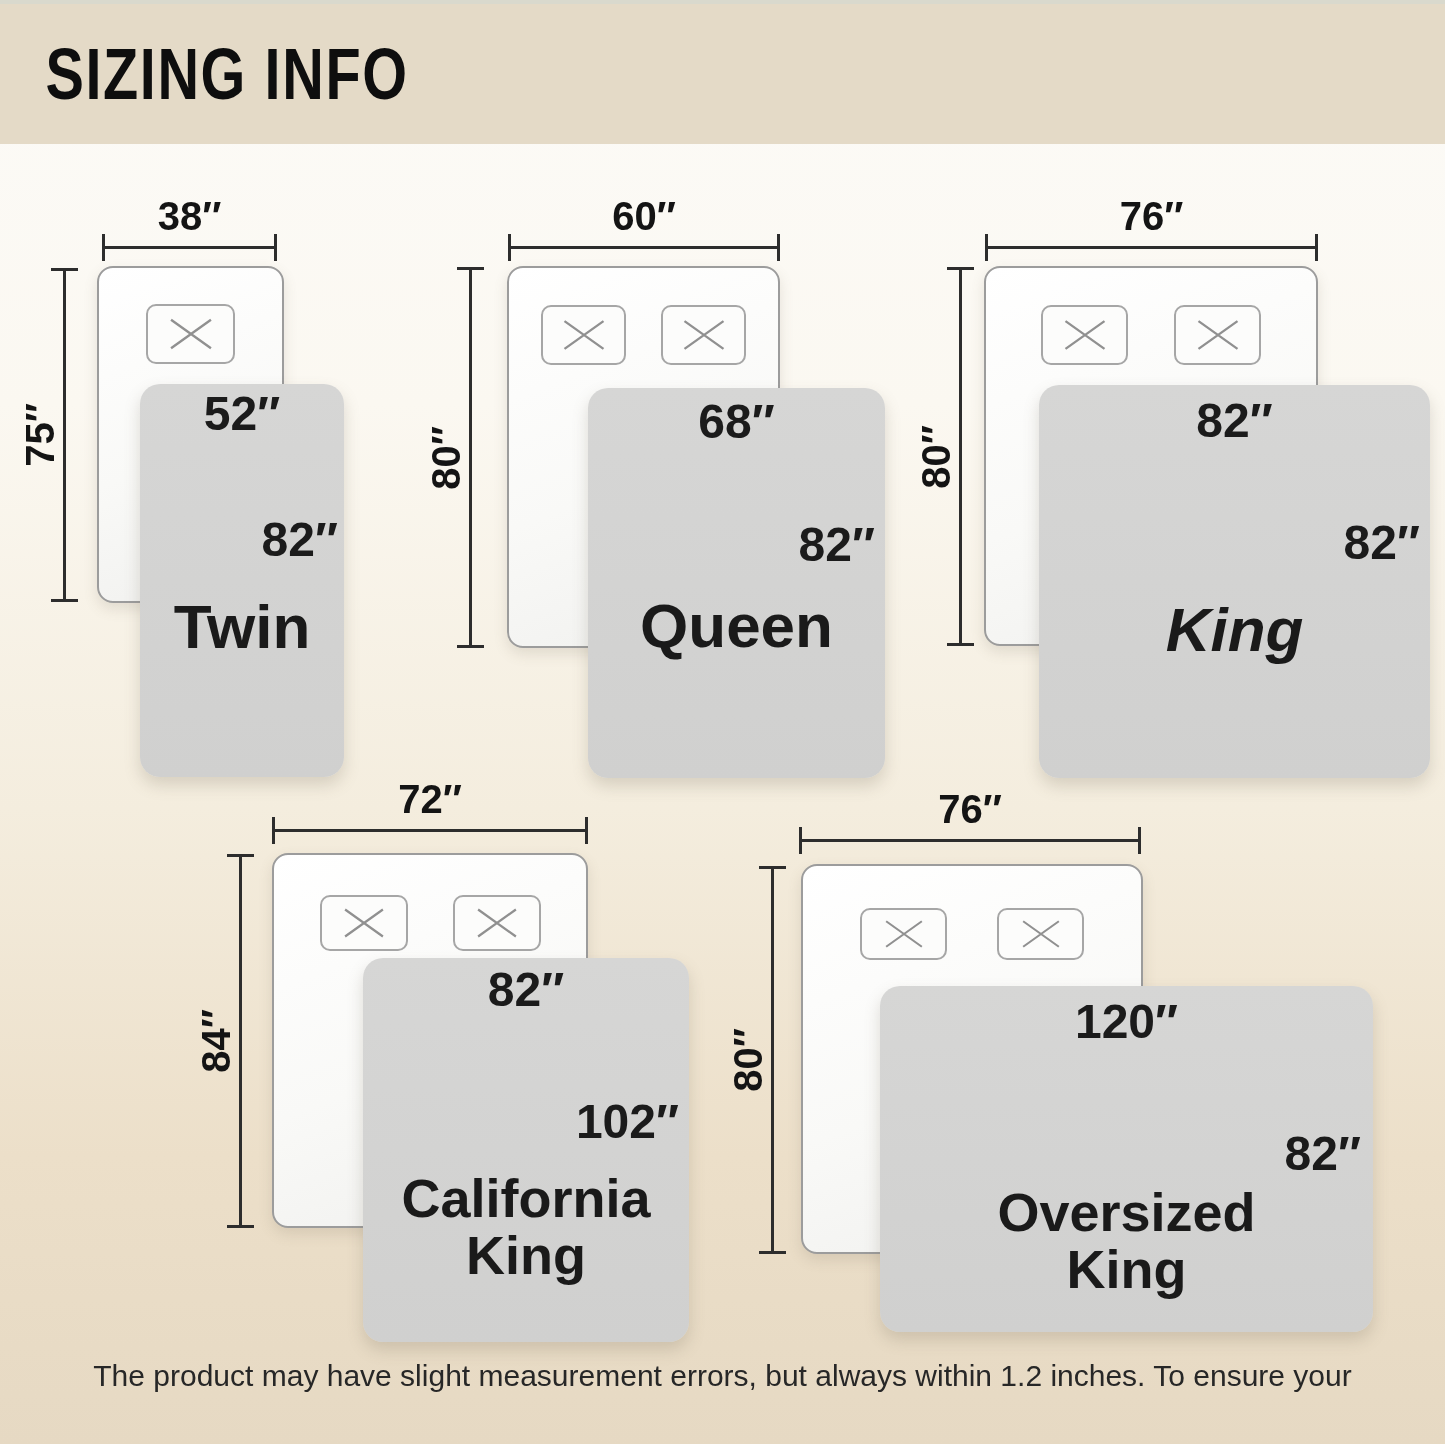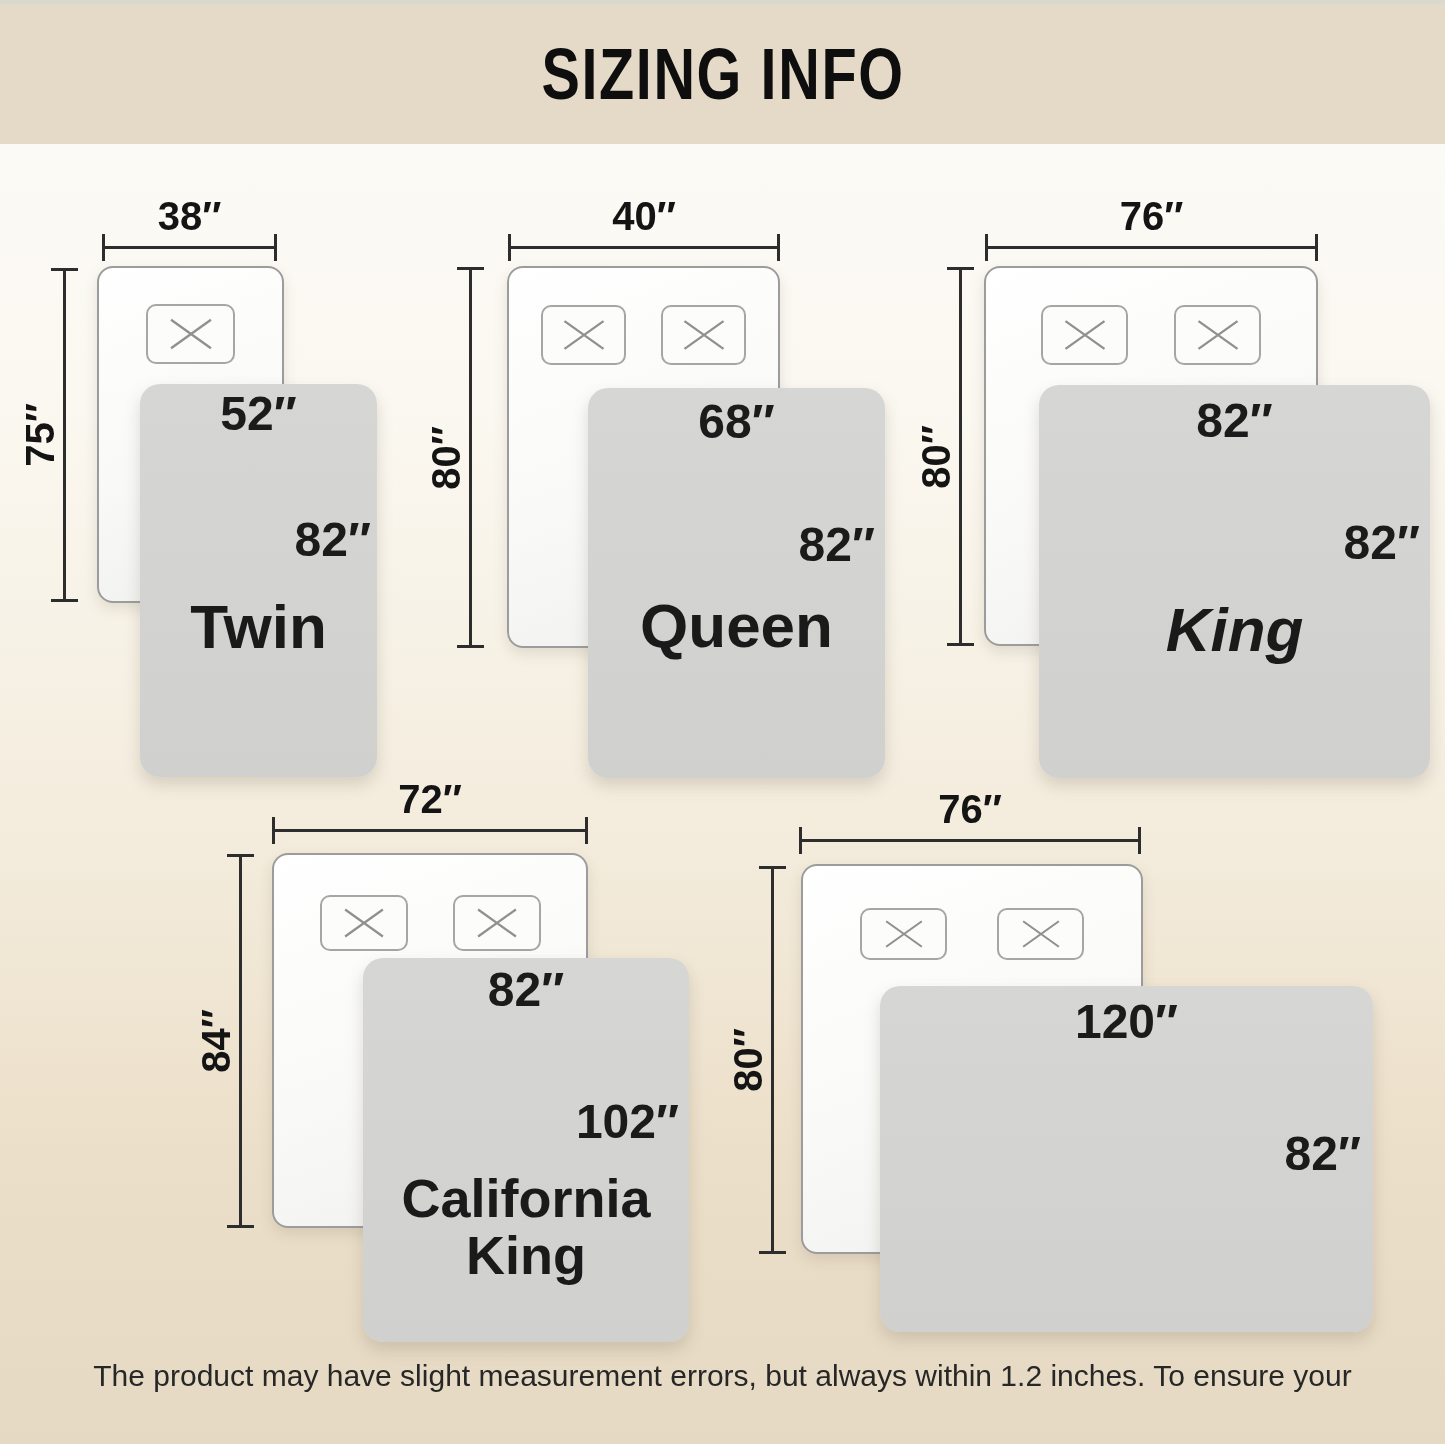--- a/index.html
+++ b/index.html
@@ -6,21 +6,21 @@
   .page {
     position:relative; width:1445px; height:1444px; overflow:hidden;
     background:linear-gradient(to bottom,
       #fcfbf8 0%, #fbf8f1 28%, #f4edde 56%, #ecdfc9 80%, #e6d9c3 100%);
     font-family:"Liberation Sans", sans-serif;
     color:#161616;
   }
   .top-strip { position:absolute; top:0; left:0; width:100%; height:4px; background:#d9d9cd; }
   .header {
     position:absolute; top:4px; left:0; width:100%; height:140px;
-    background:#e4dac7; display:flex; align-items:center; justify-content:center;
+    background:#e4dac7; display:flex; align-items:center; justify-content:flex-start;
   }
   .header-title {
     font-size:72px; font-weight:700; color:#0e0e0e; letter-spacing:2px;
     transform:scaleX(0.8); white-space:nowrap;
   }
   
   .dim-h { position:absolute; height:27px; }
   .dim-h .dim-line { position:absolute; left:0; right:0; top:12px; height:3px; background:#2d2d2d; }
   .dim-h .tick { position:absolute; top:0; width:3px; height:27px; background:#2d2d2d; }
   .dim-h .tick.start { left:0; }
@@ -98,33 +98,33 @@
       <div class="tick end"></div>
       <div class="dim-label">75″</div>
     </div>
     <div class="mattress" style="left:97px; top:266px; width:187px; height:337px; padding-top:36px;">
       <div class="pillow" style="width:89px; height:60px;">
         <svg width="54" height="38" viewBox="0 0 56 40">
           <path d="M7 5 L49 35 M49 5 L7 35" stroke="#909090" stroke-width="2.5" fill="none"></path>
         </svg>
       </div>
     </div>
-    <div class="blanket" style="left:140px; top:384px; width:237px; height:393px;">
+    <div class="blanket" style="left:140px; top:384px; width:204px; height:393px;">
       <div class="blanket-top-label" style="top:2px;">52″</div>
       <div class="blanket-right-label" style="top:128px; right:6px;">82″</div>
       <div class="size-name" style="top:210px;">Twin</div>
     </div>
   </div>
 
   <div class="diagram">
     <div class="dim-h" style="left:508px; top:234px; width:272px;">
       <div class="tick start"></div>
       <div class="dim-line"></div>
       <div class="tick end"></div>
-      <div class="dim-label">40″</div>
+      <div class="dim-label">60″</div>
     </div>
     <div class="dim-v" style="left:457px; top:267px; height:381px;">
       <div class="tick start"></div>
       <div class="dim-line"></div>
       <div class="tick end"></div>
       <div class="dim-label">80″</div>
     </div>
     <div class="mattress" style="left:507px; top:266px; width:273px; height:382px; padding-top:37px; gap:35px;">
       <div class="pillow" style="width:85px; height:60px;">
         <svg width="52" height="38" viewBox="0 0 56 40">
@@ -229,19 +229,20 @@
       </div>
       <div class="pillow" style="width:87px; height:52px;">
         <svg width="50" height="34" viewBox="0 0 56 40">
           <path d="M7 5 L49 35 M49 5 L7 35" stroke="#909090" stroke-width="2.5" fill="none"></path>
         </svg>
       </div>
     </div>
     <div class="blanket" style="left:880px; top:986px; width:493px; height:346px;">
       <div class="blanket-top-label" style="top:8px;">120″</div>
       <div class="blanket-right-label" style="top:140px; right:12px;">82″</div>
+      <div class="size-name two-line" style="top:198px; width:340px;">Oversized King</div>
     </div>
   </div>
 
   <div class="footer">
     <div>The product may have slight measurement errors, but always within 1.2 inches. To ensure your</div>
   </div>
 </div>
 
 </body></html>

